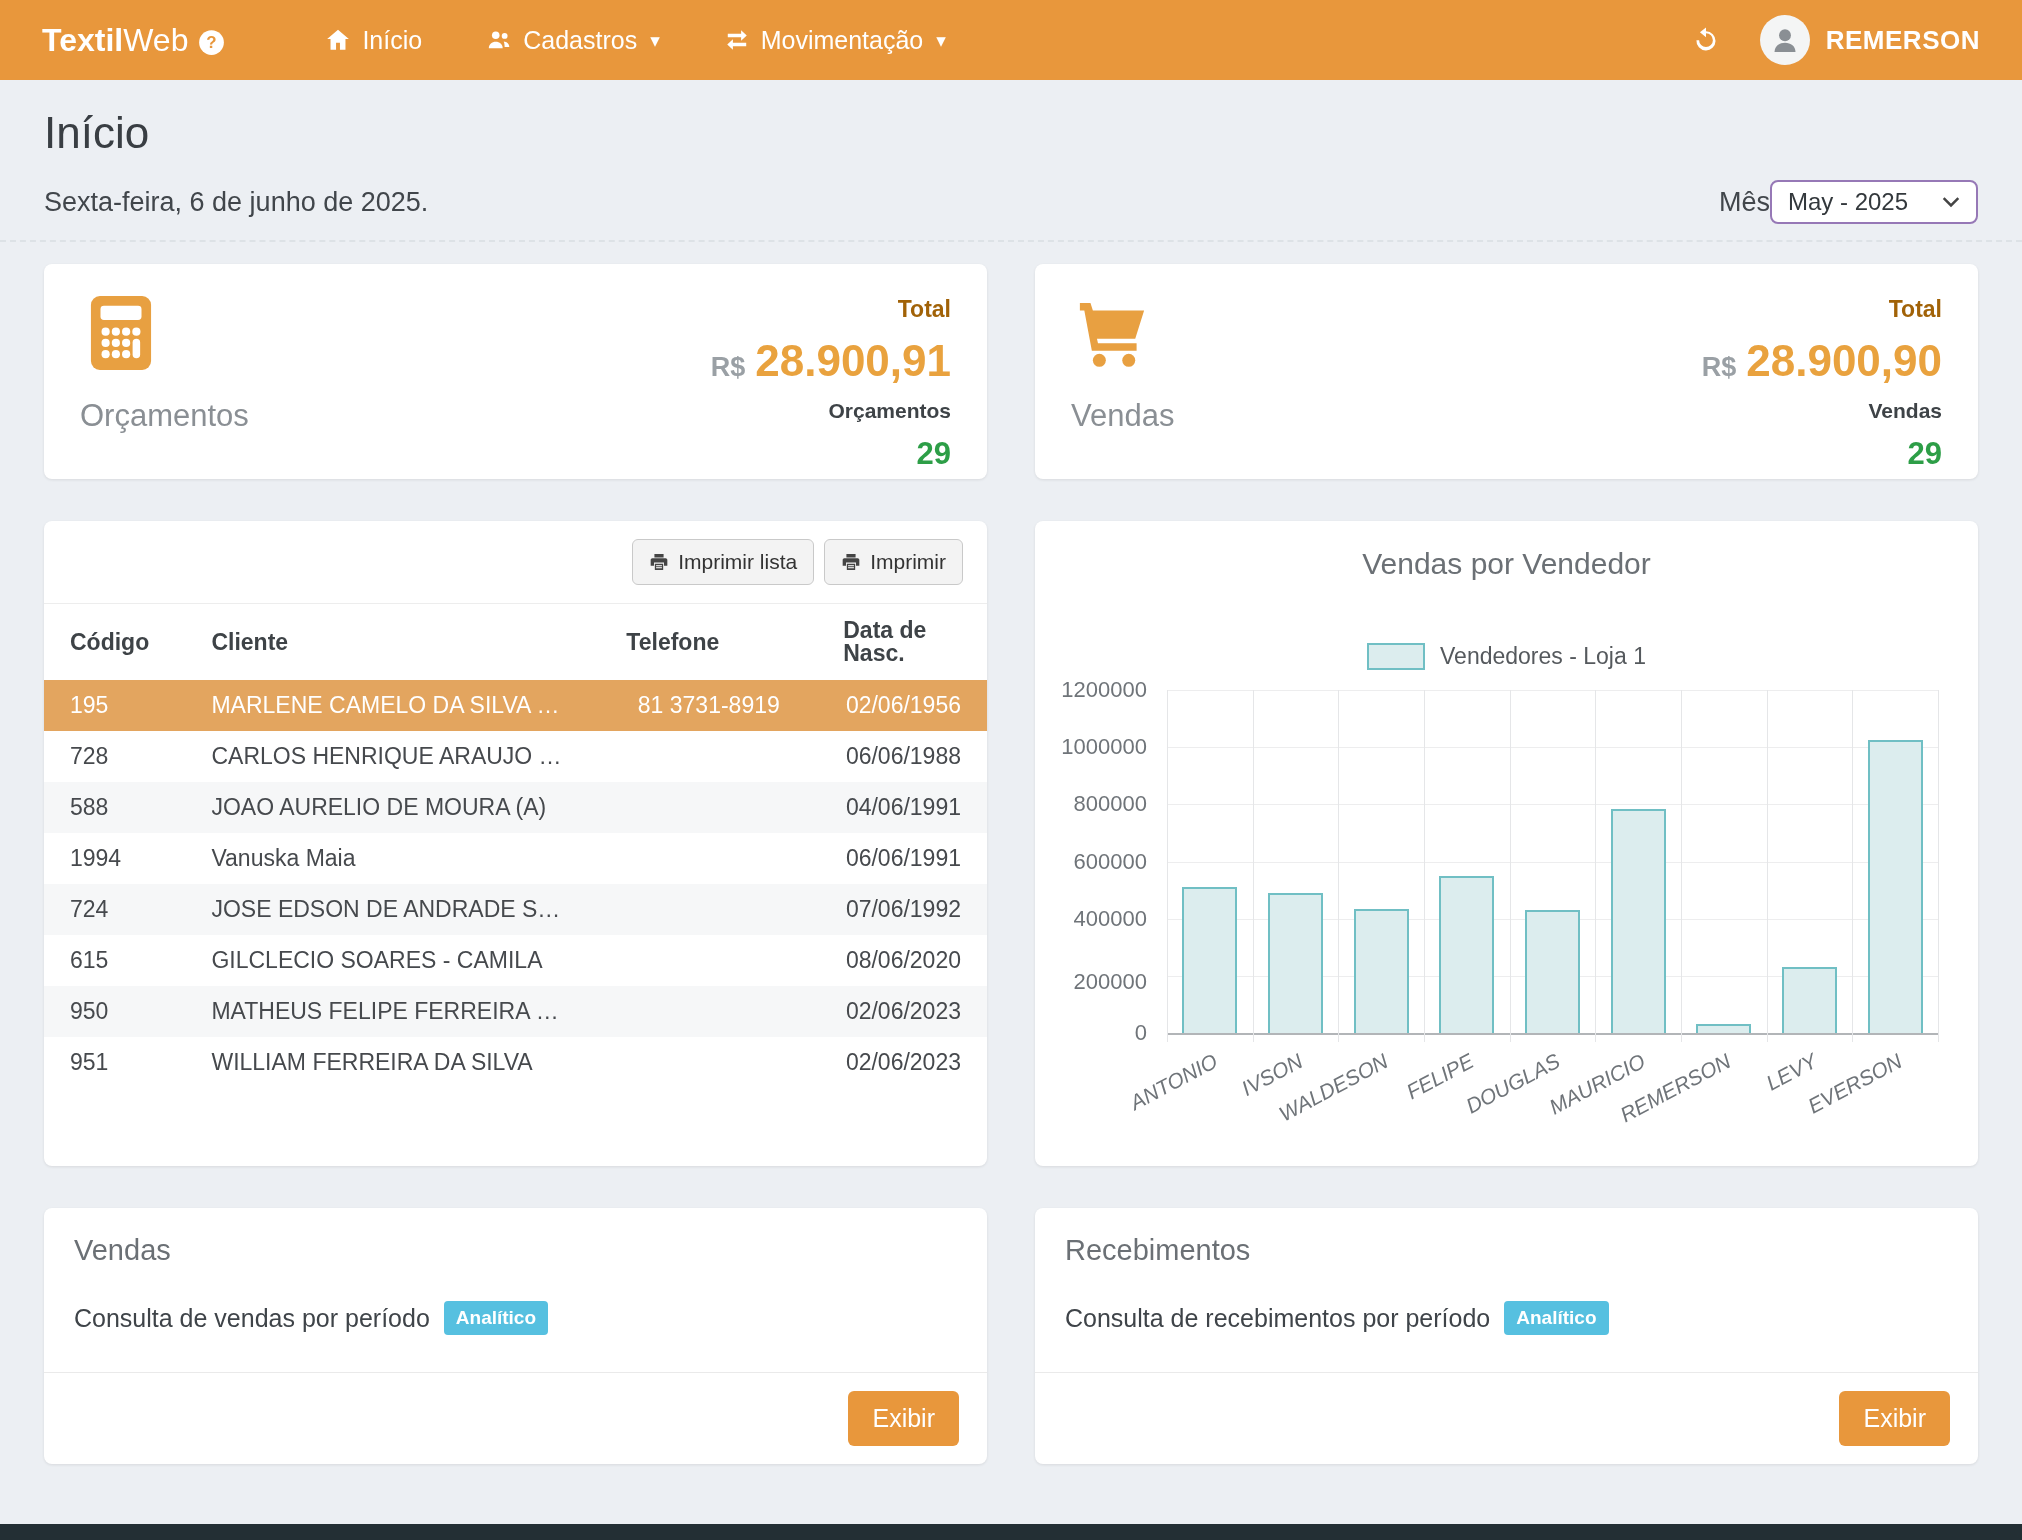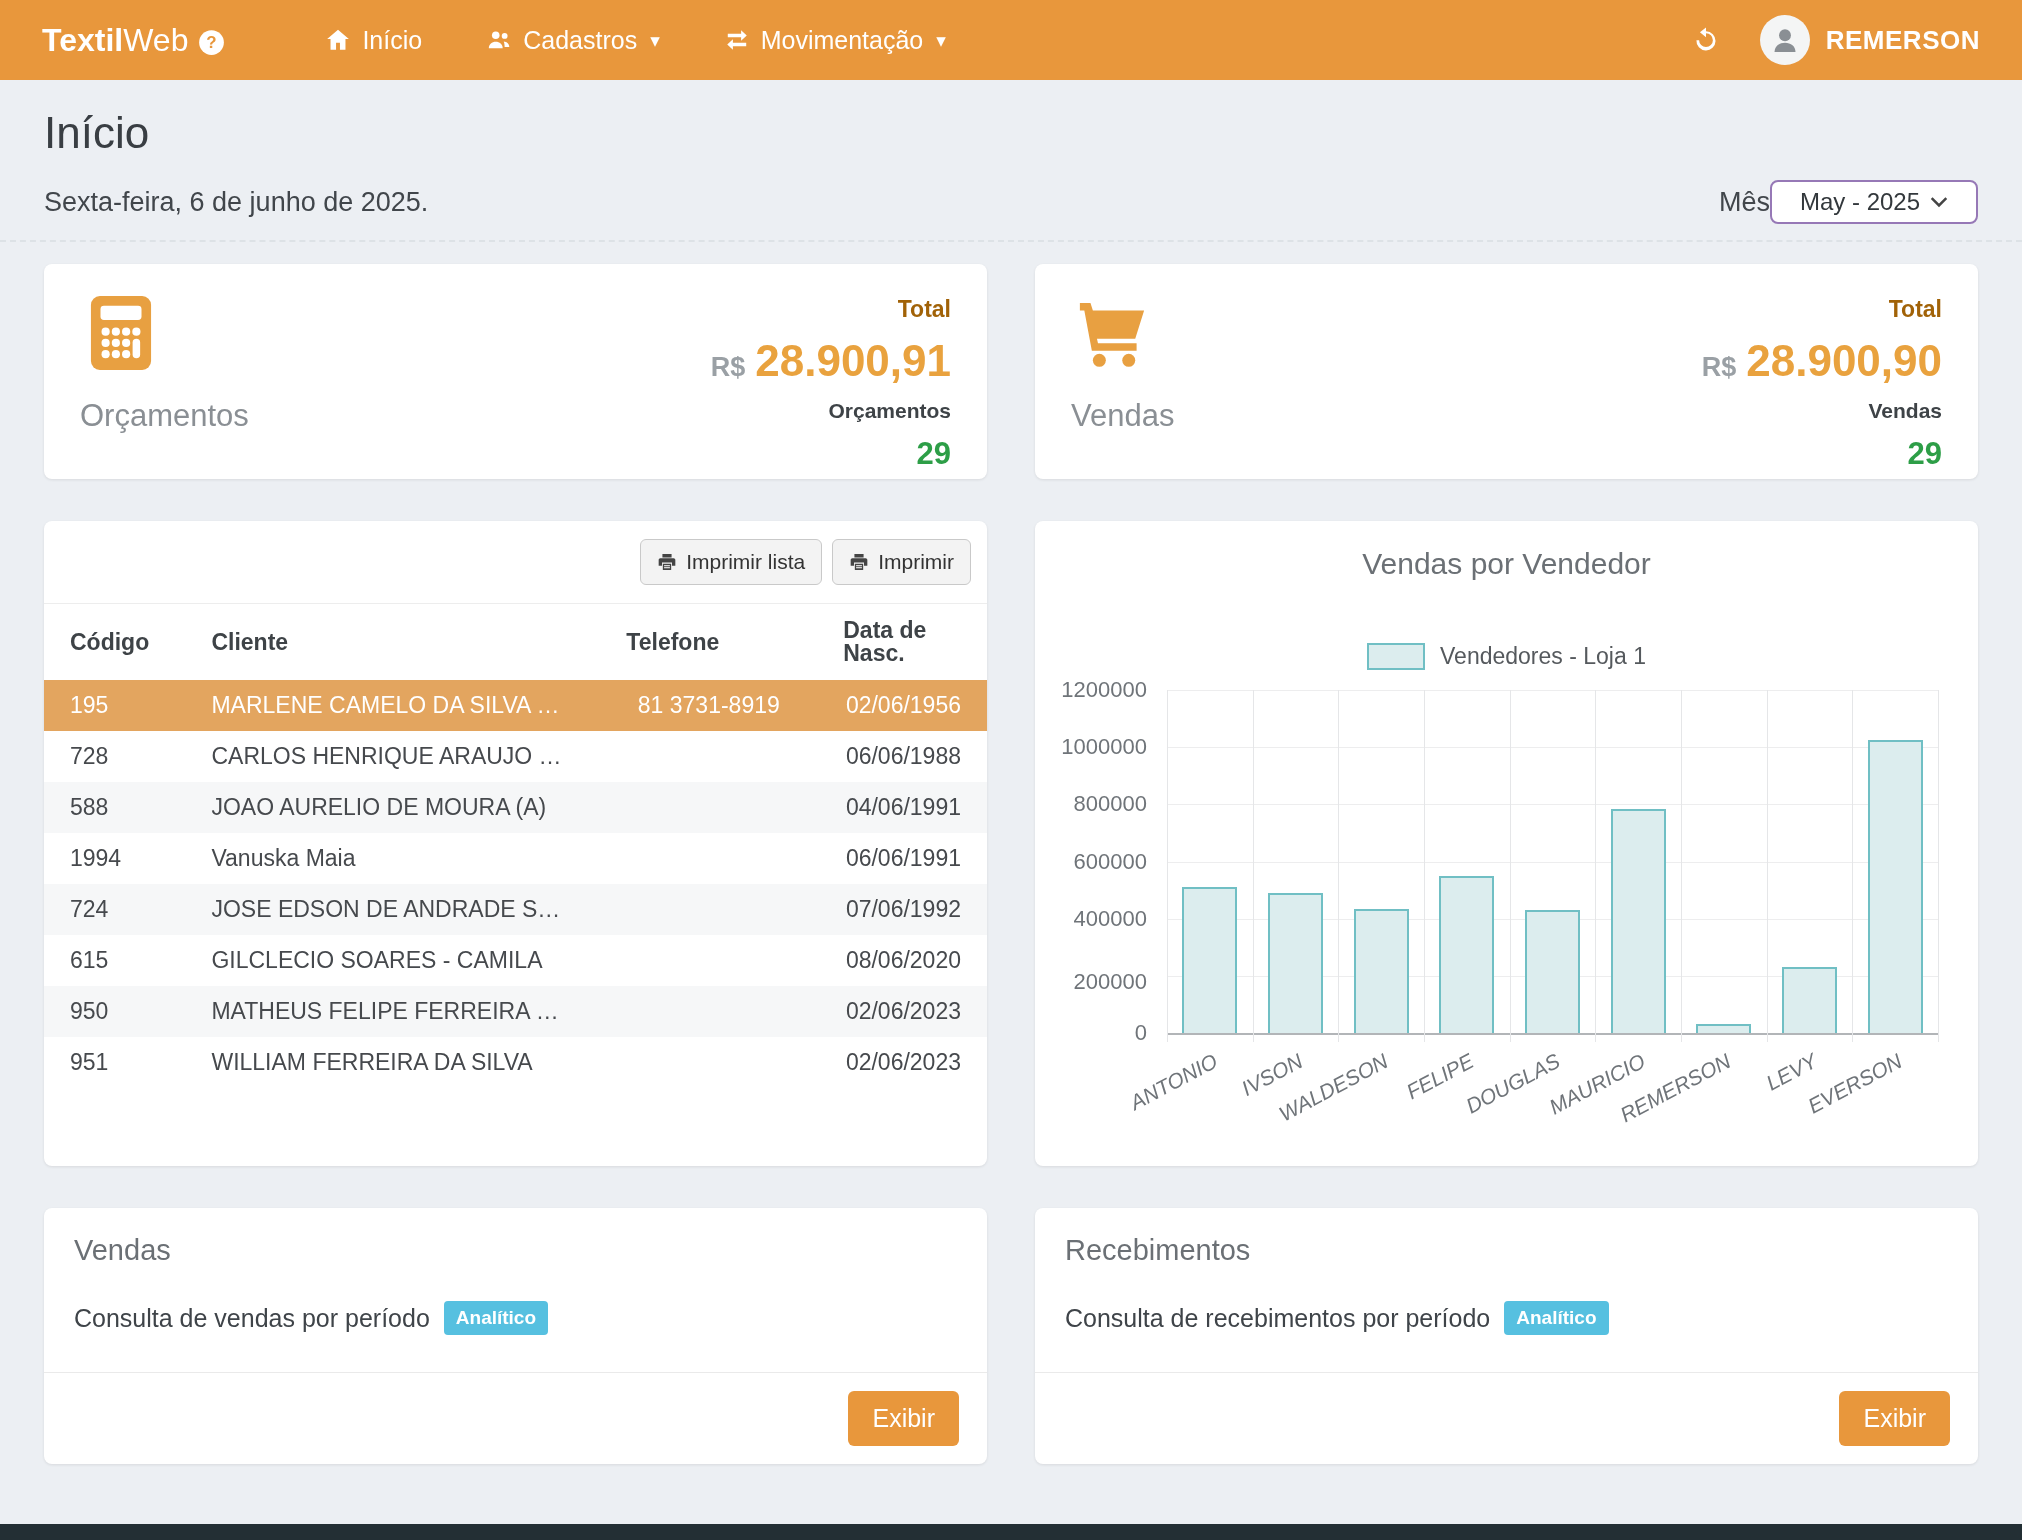--- a/index.html
+++ b/index.html
@@ -40,21 +40,21 @@
     background:#e8973c; color:#fff; font-weight:700; font-size:21px;
     border:none; border-radius:6px; padding:13px 18px; cursor:pointer;
     font-family:inherit;
   }
   .date-row{ display:flex; align-items:center; justify-content:space-between; margin-top:22px; }
   .date-text{ font-size:27px; color:#41464b; }
   .month-group{ display:flex; align-items:center; gap:0; }
   .month-label{ font-size:27px; color:#41464b; }
   .month-select{
     width:208px; height:44px; background:#fff; border:2px solid #9678b6; border-radius:8px;
-    display:flex; align-items:center; justify-content:space-between; padding:0 28px;
+    display:flex; align-items:center; justify-content:space-between; padding:0 16px;
     font-size:24px; color:#33383c; cursor:pointer;
   }
   .month-select svg{ width:18px; height:12px; }
   .dashed-sep{ border-bottom:2px dashed #dde2e6; margin:16px -44px 0 -44px; }
 
   
   .stats-row{ display:grid; grid-template-columns:1fr 1fr; gap:48px; margin-top:22px; }
   .stat-card{
     background:#fff; border-radius:8px; box-shadow:0 1px 3px rgba(0,0,0,.09);
     height:215px; padding:28px 36px; display:flex; justify-content:space-between;
@@ -70,21 +70,21 @@
   .count-label{ font-size:21px; font-weight:700; color:#3e4347; }
   .count{ font-size:31px; font-weight:700; color:#2d9e47; }
 
   
   .main-row{ display:grid; grid-template-columns:1fr 1fr; gap:48px; margin-top:42px; }
   .panel{
     background:#fff; border-radius:8px; box-shadow:0 1px 3px rgba(0,0,0,.09);
     height:645px; overflow:hidden;
   }
   .panel-header{ padding:24px 28px; font-size:29px; color:#3e4347; border-bottom:1px solid #ededed; }
-  .btn-row{ display:flex; justify-content:flex-end; gap:10px; padding:18px 16px; border-bottom:1px solid #ededed; }
+  .btn-row{ display:flex; justify-content:flex-end; gap:10px; padding:18px 24px; border-bottom:1px solid #ededed; }
   .btn-print{
     display:flex; align-items:center; gap:9px; background:#f3f3f3; border:1px solid #c9c9c9;
     border-radius:6px; padding:10px 16px; font-size:21px; color:#333; cursor:pointer; font-family:inherit;
   }
   .btn-print svg{ width:20px; height:20px; fill:#444; }
   table.bday{ width:100%; border-collapse:collapse; font-size:23px; line-height:1; }
   table.bday th{ text-align:left; padding:15px 26px; font-weight:700; color:#3e4347; }
   table.bday td{ padding:14px 26px; color:#46494d; }
   th.c-phone, td.c-phone{ text-align:center; }
   th.c-date, td.c-date{ text-align:right; }

